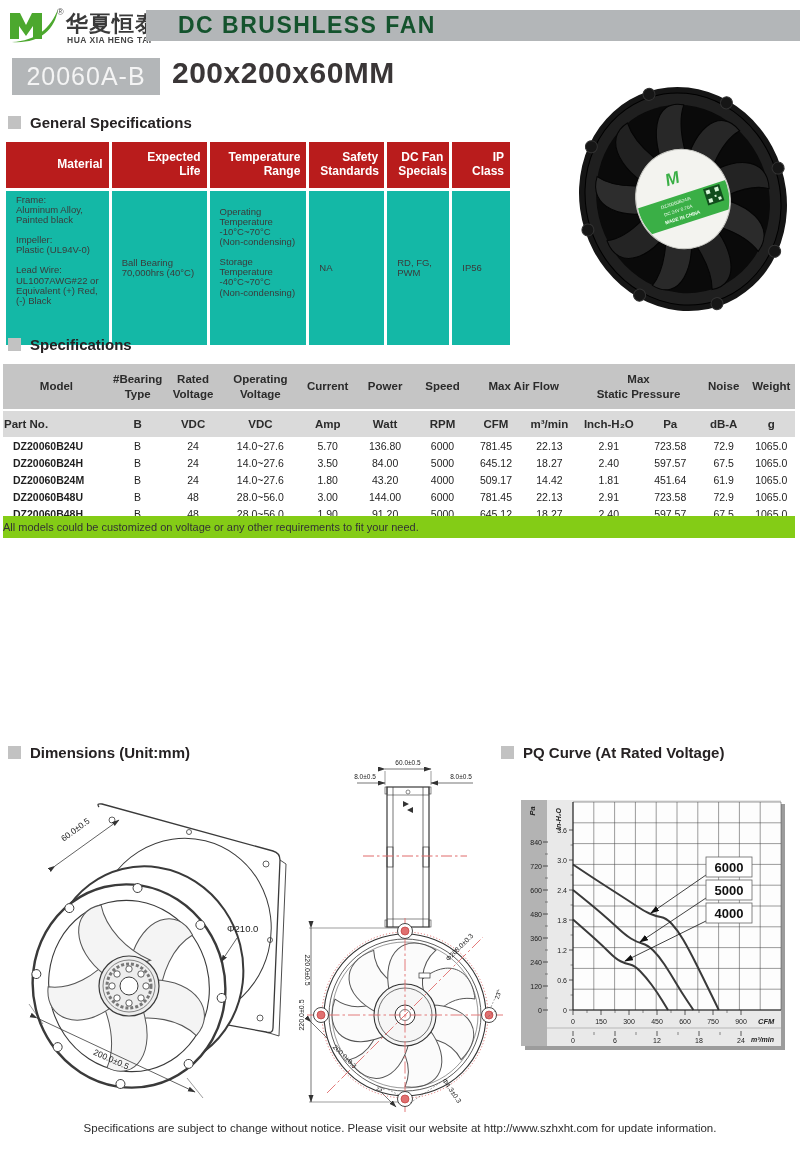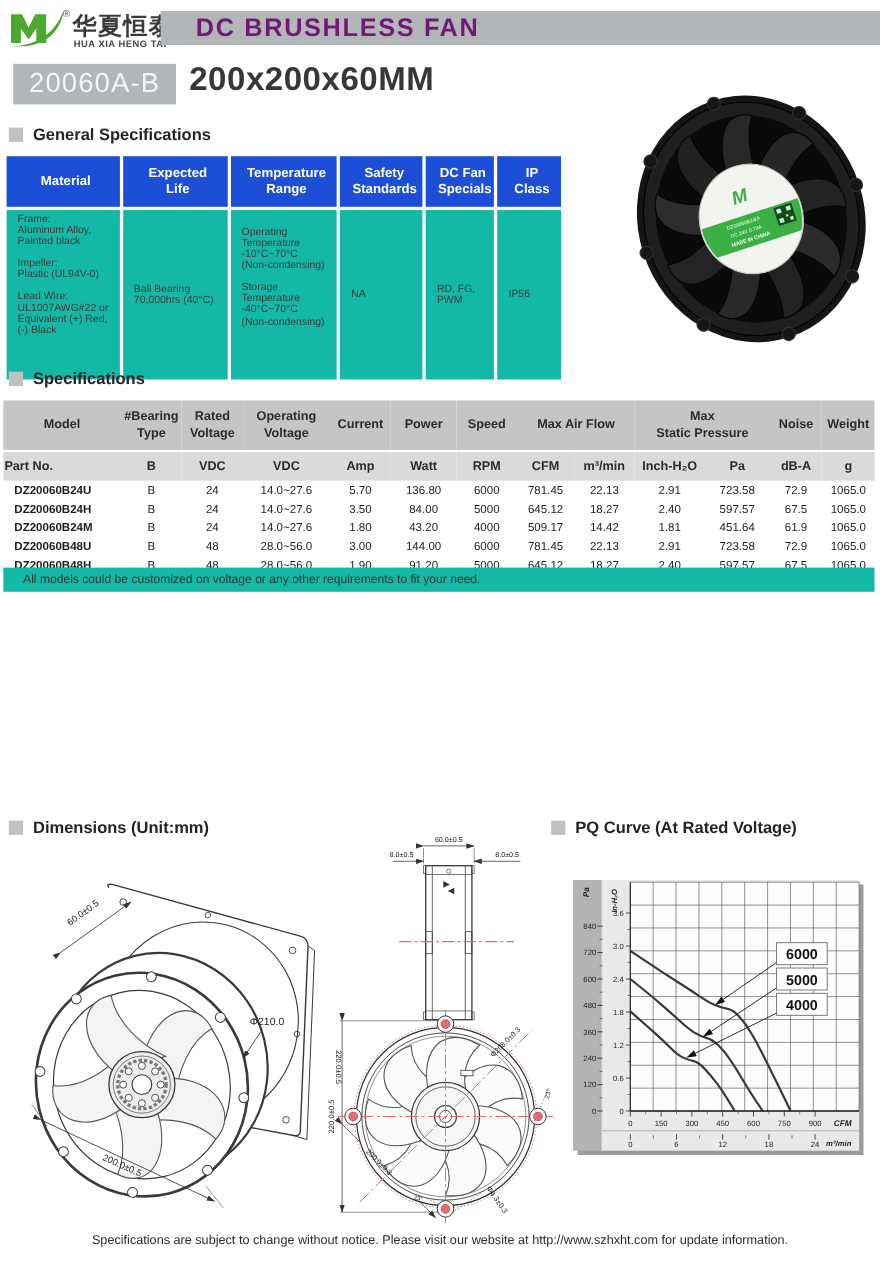--- a/index.html
+++ b/index.html
@@ -1,47 +1,47 @@
 <!DOCTYPE html>
 <html><head>
 <meta charset="utf-8">
 <style>
   html,body{margin:0;padding:0;background:#fff;}
   body{width:800px;height:1152px;position:relative;overflow:hidden;
        font-family:"Liberation Sans","DejaVu Sans",sans-serif;color:#2f2b2c;}
   .abs{position:absolute;}
   
   .banner{left:146px;top:10px;width:654px;height:31px;background:#b3b6b8;}
-  .banner span{display:block;padding-left:32px;line-height:31px;color:#701a75;
+  .banner span{display:block;padding-left:32px;line-height:31px;color:#14532d;
                font-size:23px;font-weight:bold;letter-spacing:1.5px;}
   .model-box{left:0;top:58px;width:148px;height:37px;background:#b3b6b8;
              color:#f4f4f4;font-size:25px;letter-spacing:1px;text-align:center;line-height:37px;margin-left:12px;}
   .size-label{left:172px;top:56px;font-size:30px;font-weight:600;color:#3a3637;letter-spacing:.5px;}
   
   .sec{display:flex;align-items:center;gap:9px;}
   .sec .bullet{width:13px;height:13px;background:#c2c2c2;}
   .sec .t{font-size:15px;font-weight:bold;color:#262223;}
   
   table{border-collapse:separate;}
   .gen{left:3px;top:139px;width:510px;border-spacing:3px 3px;table-layout:fixed;}
-  .gen th{background:#1d4ed8;color:#fff;font-size:12px;font-weight:bold;text-align:center;
+  .gen th{background:#b91c1c;color:#fff;font-size:12px;font-weight:bold;text-align:right;
           padding:4px 6px 4px 11px;height:38px;vertical-align:middle;white-space:pre-line;line-height:1.15;}
   .gen td{background:#14b8a6;font-size:9.5px;line-height:1.06;color:#3b3b3b;
           white-space:pre-line;height:134px;padding:4px 4px 4px 10px;vertical-align:middle;}
   .gen td.top{vertical-align:top;}
   .gen td.pt{vertical-align:top;padding-top:16px;}
   
   .spec{left:3px;top:362px;width:792px;border-spacing:0 2px;table-layout:fixed;}
   .spec th{font-weight:bold;color:#2b2b2b;font-size:11.5px;white-space:pre-line;line-height:1.25;}
   .spec thead tr.h1 th{background:#c5c5c5;height:43px;vertical-align:middle;}
   .spec thead tr.h2 th{background:#dadada;height:24px;}
   .spec td{font-size:10.5px;color:#1e1e1e;text-align:center;height:13px;line-height:13px;}
   .spec td:first-child{text-align:left;padding-left:10px;font-weight:600;}
-  .note-bar{left:3px;top:516px;width:792px;height:22px;background:#14b8a6;
-            font-size:11px;color:#333;line-height:22px;padding-left:18px;box-sizing:border-box;}
+  .note-bar{left:3px;top:516px;width:792px;height:22px;background:#84cc16;
+            font-size:11px;color:#333;line-height:22px;box-sizing:border-box;}
   
   .footer{top:1122px;left:0;width:800px;text-align:center;font-size:11.5px;color:#2c2c2c;}
   svg text{font-family:"Liberation Sans","DejaVu Sans",sans-serif;}
 </style>
 </head>
 <body>
 
 <svg width="0" height="0" style="position:absolute" aria-hidden="true">
   <defs>
     <marker id="dimarr" markerWidth="9" markerHeight="7" refX="7" refY="2.5" orient="auto" markerUnits="userSpaceOnUse">

